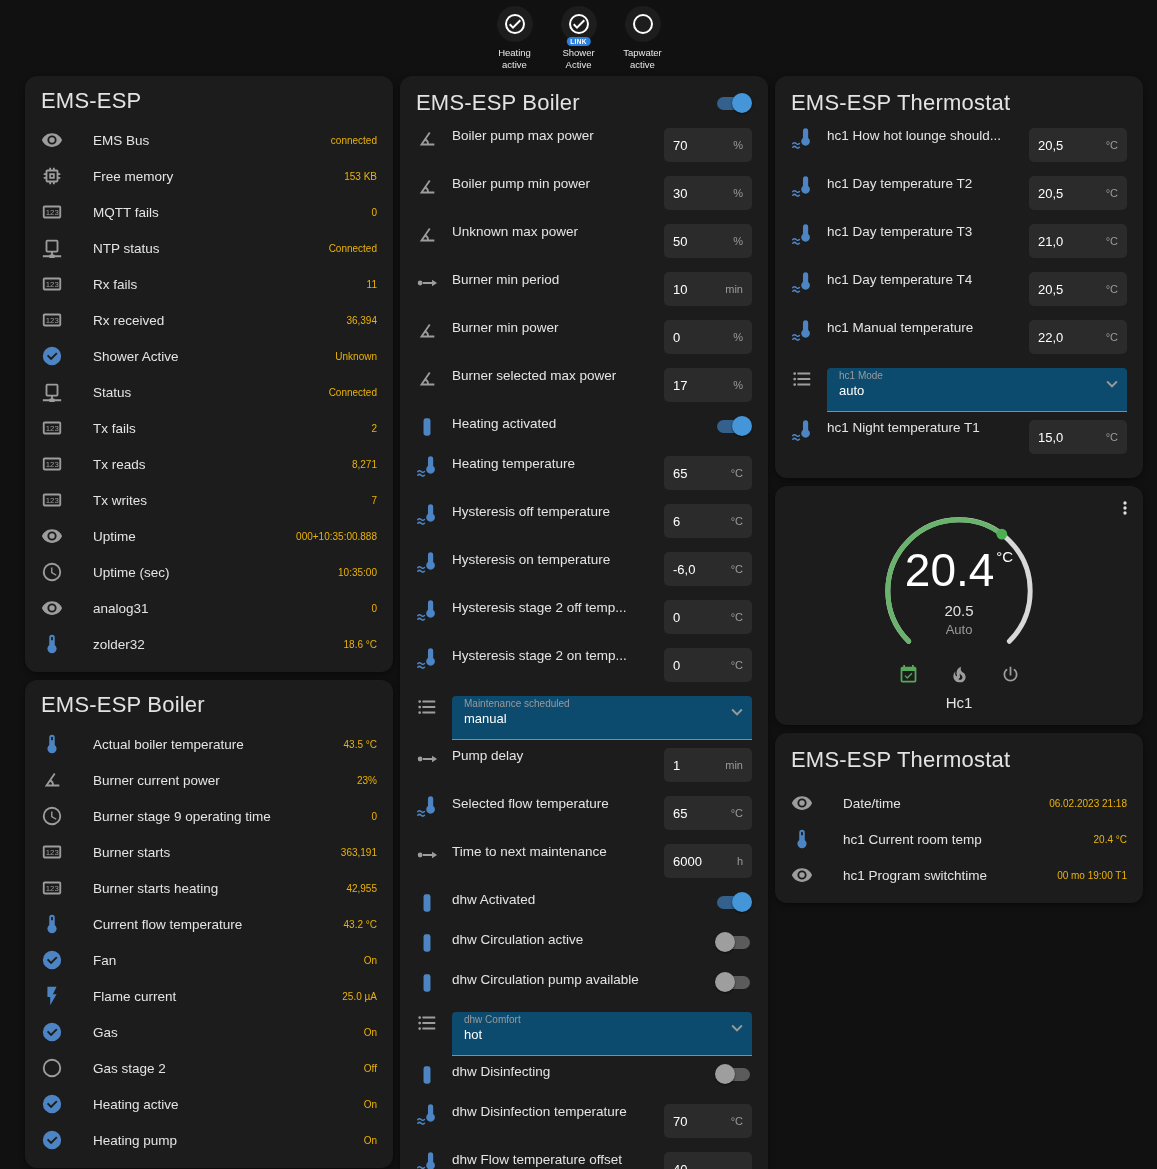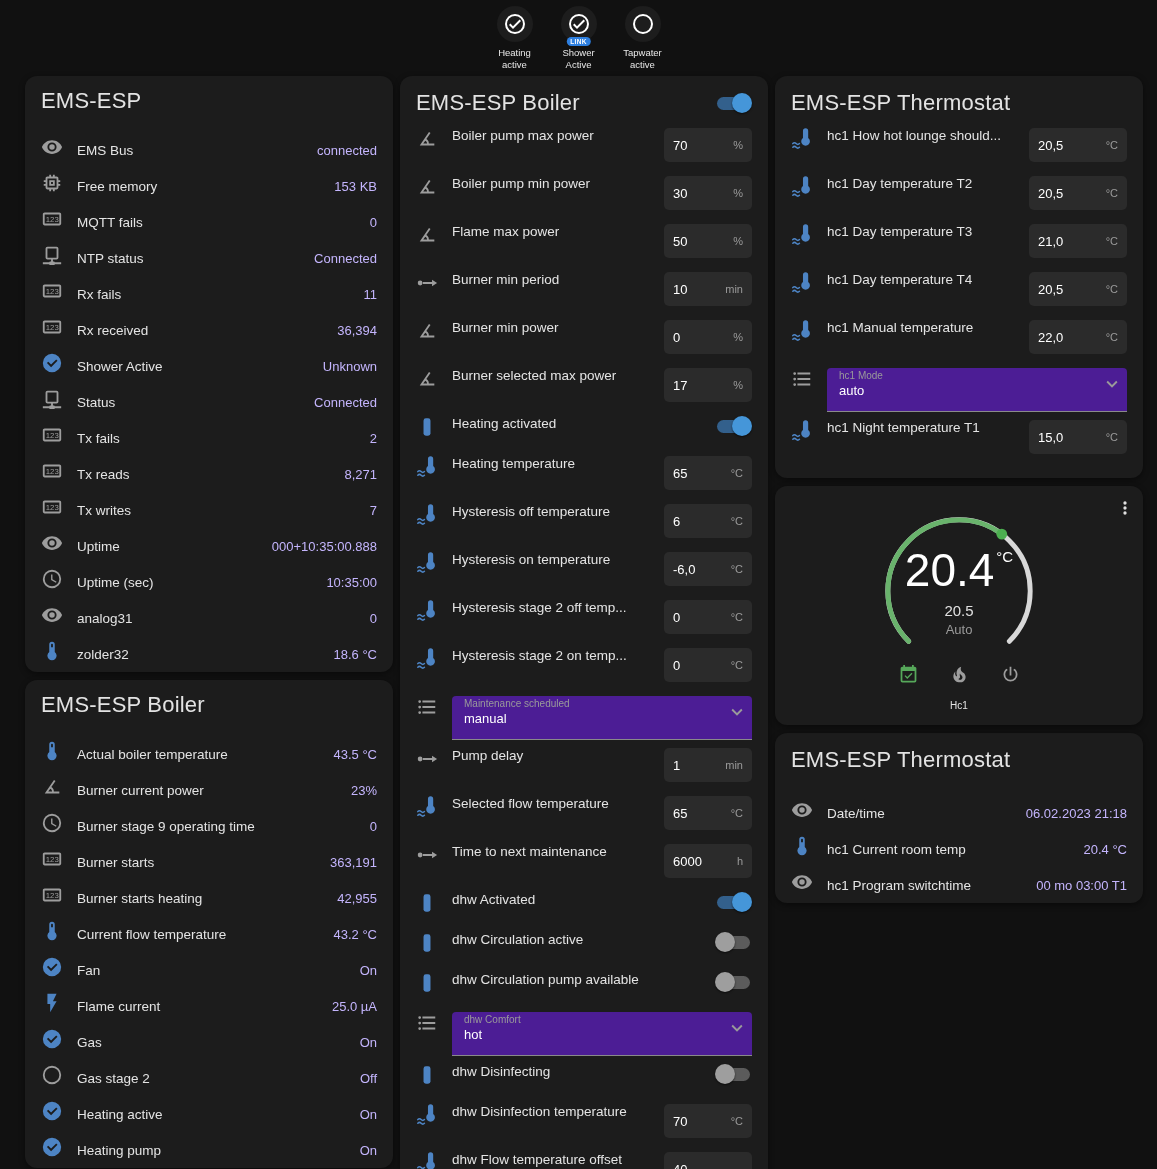--- a/index.html
+++ b/index.html
@@ -13,42 +13,42 @@
 .linkchip{position:absolute;bottom:-4px;left:50%;transform:translateX(-50%);background:#2d7fe0;color:#fff;font-size:6.5px;font-weight:bold;padding:1px 4px;border-radius:6px;letter-spacing:.3px}
 .blabel{font-size:9.5px;color:#e8e8e8;text-align:center;margin-top:5px;line-height:1.25}
 
 .col{position:absolute;top:76px;width:368px}
 .col1{left:25px}.col2{left:400px}.col3{left:775px}
 .card{background:#1c1c1c;border-radius:12px;padding:10px 16px;margin-bottom:8px;box-shadow:0 2px 6px rgba(0,0,0,.45)}
 .card h2{font-size:22px;font-weight:400;color:#e3e3e3;line-height:30px;margin-bottom:6px;letter-spacing:.2px}
 .cardhead{display:flex;align-items:center;height:34px;margin-bottom:8px}
 .cardhead h2{flex:1;margin:0}
 
-.srow{display:flex;align-items:flex-end;height:36px;gap:14px;cursor:pointer}
+.srow{display:flex;align-items:center;height:36px;gap:30px;cursor:pointer}
 .ricon{display:inline-flex;flex:none;color:#9d9d9d}
 .ricon svg{width:22px;height:22px}
 .ricon.blue{color:#4d84c4}
 .ricon.white{color:#fff}
 .ricon.green{color:#56a85a}
 .rlabel{flex:1;font-size:13.5px;color:#e4e4e4;white-space:nowrap;overflow:hidden;text-overflow:ellipsis}
-.rvalue{font-size:13px;color:#c4b5fd;white-space:nowrap}
+.rvalue{font-size:10px;color:#eab308;white-space:nowrap}
 
 .crow{display:flex;align-items:flex-start;gap:14px;height:48px}
 .crow.toggle{height:40px}
 .crow.select{height:52px}
 .numbox{width:88px;height:34px;background:#2b2b2b;border-radius:5px;display:flex;align-items:center;justify-content:space-between;padding:0 9px;flex:none;cursor:text}
 .col3 .numbox{width:98px}
 .nval{font-size:13px;color:#fff}
 .nunit{font-size:11px;color:#9a9a9a}
 .toggle-sw{position:relative;width:37px;height:20px;flex:none;cursor:pointer}
 .toggle-sw .track{position:absolute;left:2px;top:4px;width:33px;height:13px;border-radius:7px;background:#5b5b5b}
 .toggle-sw .thumb{position:absolute;top:0;left:0;width:20px;height:20px;border-radius:50%;background:#9e9e9e;box-shadow:0 1px 2px rgba(0,0,0,.6)}
 .toggle-sw.on .track{background:#33608c}
 .toggle-sw.on .thumb{left:17px;background:#4596d9}
-.selbox{flex:1;height:44px;background:#4c1d95;border-radius:4px 4px 0 0;border-bottom:1px solid #8a8a8a;display:flex;align-items:center;padding:4px 4px 16px 12px;cursor:pointer}
+.selbox{flex:1;height:44px;background:#0c4a6e;border-radius:4px 4px 0 0;border-bottom:1px solid #8a8a8a;display:flex;align-items:center;padding:4px 4px 16px 12px;cursor:pointer}
 .seltext{flex:1;display:flex;flex-direction:column;gap:2px;overflow:hidden}
 .sellabel{font-size:10px;color:#9a9a9a;white-space:nowrap}
 .selvalue{font-size:13px;color:#fff;white-space:nowrap}
 .caret{display:inline-flex;color:#9a9a9a}
 .caret svg{width:22px;height:22px}
 
 .dialcard{position:relative;padding:12px 12px 14px;text-align:center}
 .kebab{position:absolute;top:12px;right:8px;color:#e0e0e0;cursor:pointer;display:inline-flex}
 .kebab svg{width:20px;height:20px}
 .dial{position:relative;width:178px;height:178px;margin:4px auto 0;cursor:pointer}
@@ -57,21 +57,21 @@
 .ring .arcgreen{stroke:#69b36c;stroke-width:5.5;fill:none;stroke-linecap:round}
 .ring .dot{fill:#4caf50}
 .dialtexts{position:absolute;inset:0;display:flex;flex-direction:column;align-items:center;justify-content:center;padding-top:2px}
 .curtemp{font-size:46px;color:#fff;line-height:1;font-weight:400}
 .curtemp .deg{font-size:15px;vertical-align:top;position:relative;top:2px;margin-left:2px}
 .targettemp{font-size:15px;color:#e0e0e0;margin-top:9px}
 .dialmode{font-size:13px;color:#9a9a9a;margin-top:3px}
 .actions{display:flex;justify-content:center;gap:30px;margin-top:-16px;position:relative}
 .actions .ricon{cursor:pointer}
 .actions .ricon svg{width:21px;height:21px}
-.zonelabel{font-size:10px;color:#e4e4e4;margin-top:15px}
+.zonelabel{font-size:15px;color:#e4e4e4;margin-top:9px}
 </style>
 </head>
 <body>
 
 <div class="badges">
     <div class="badge">
       <div class="chip">
         <span class="ricon white">
           <svg viewBox="0 0 24 24">
             <path fill="currentColor" d="M12,2A10,10 0 0,1 22,12A10,10 0 0,1 12,22A10,10 0 0,1 2,12A10,10 0 0,1 12,2M12,4A8,8 0 0,0 4,12A8,8 0 0,0 12,20A8,8 0 0,0 20,12A8,8 0 0,0 12,4M16.59,7.58L10,14.17L7.41,11.59L6,13L10,17L18,9L16.59,7.58Z"></path>
@@ -400,21 +400,21 @@
             <span class="nval">30</span>
             <span class="nunit">%</span>
           </div>
         </div>
         <div class="crow number">
           <span class="ricon ">
             <svg viewBox="0 0 24 24">
               <path fill="currentColor" d="M20,19H4.09L14.18,4.43L15.82,5.57L11.28,12.13C12.89,12.96 14,14.62 14,16.54C14,16.7 14,16.85 13.97,17H20V19M7.91,17H11.96C12,16.85 12,16.7 12,16.54C12,15.28 11.24,14.22 10.14,13.78L7.91,17Z"></path>
             </svg>
           </span>
-          <span class="rlabel">Flame max power</span>
+          <span class="rlabel">Unknown max power</span>
           <div class="numbox">
             <span class="nval">50</span>
             <span class="nunit">%</span>
           </div>
         </div>
         <div class="crow number">
           <span class="ricon ">
             <svg viewBox="0 0 24 24">
               <circle cx="4.5" cy="12" r="2.6" fill="currentColor"></circle>
               <path fill="currentColor" d="M7.5 11h10V8.5L23 12l-5.5 3.5V13h-10z"></path>
@@ -887,17 +887,17 @@
           <span class="rlabel">hc1 Current room temp</span>
           <span class="rvalue">20.4 °C</span>
         </div>
         <div class="srow">
           <span class="ricon ">
             <svg viewBox="0 0 24 24">
               <path fill="currentColor" d="M12 4.5C7 4.5 2.73 7.61 1 12c1.73 4.39 6 7.5 11 7.5s9.27-3.11 11-7.5c-1.73-4.39-6-7.5-11-7.5zM12 17a5 5 0 1 1 0-10 5 5 0 0 1 0 10zm0-8a3 3 0 1 0 0 6 3 3 0 0 0 0-6z"></path>
             </svg>
           </span>
           <span class="rlabel">hc1 Program switchtime</span>
-          <span class="rvalue">00 mo 03:00 T1</span>
+          <span class="rvalue">00 mo 19:00 T1</span>
         </div>
       </div>
   </div>
 </div>
 
 </body></html>

